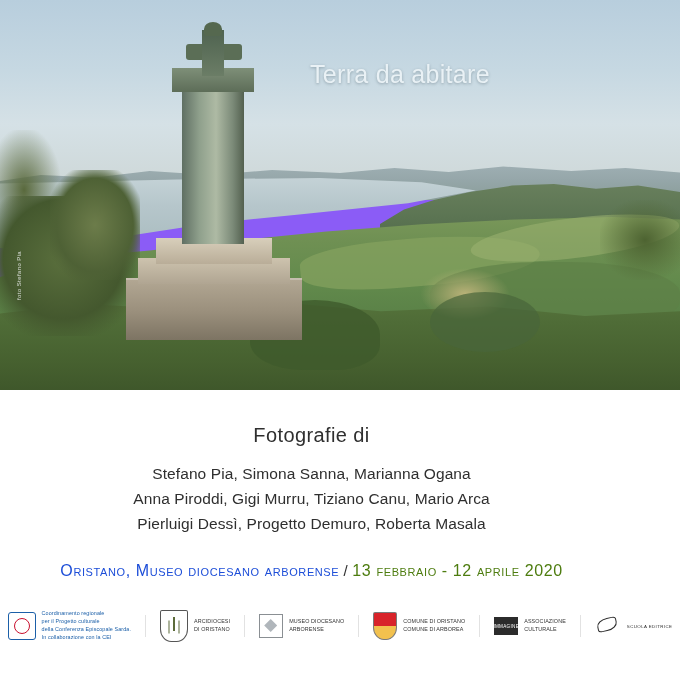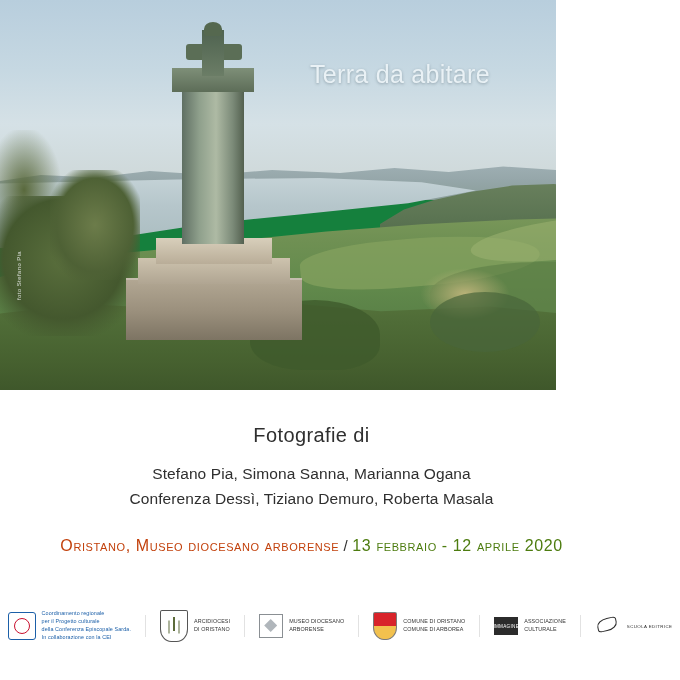--- a/index.html
+++ b/index.html
@@ -11,24 +11,24 @@
     width: 680px;
     height: 680px;
     font-family: "Liberation Sans", sans-serif;
     overflow: hidden;
     position: relative;
   }
 
   
   .hero {
     position: relative;
-    width: 556px;
+    width: 680px;
     height: 390px;
     overflow: hidden;
-    background: #15803d;
+    background: #8b5cf6;
   }
   
   .sky {
     position: absolute;
     left: 0; top: 0;
     width: 680px; height: 200px;
     background: linear-gradient(to bottom, #b8cedd 0%, #c6d8e2 35%, #d5e1e6 62%, #cfd9da 88%, #c2ccc9 100%);
   }
   
   .far-hills {
@@ -237,21 +237,21 @@
     line-height: 1.62;
     margin-top: 14px;
     letter-spacing: .1px;
   }
   .venue {
     text-align: center;
     margin-top: 26px;
     font-size: 15px;
     letter-spacing: .2px;
   }
-  .venue .place { color: #c2410c; font-variant: small-caps; letter-spacing: .6px; font-size: 16px; }
+  .venue .place { color: #1d4ed8; font-variant: small-caps; letter-spacing: .6px; font-size: 16px; }
   .venue .sep { color: #2f2f2f; }
   .venue .dates { color: #4d7c0f; font-variant: small-caps; letter-spacing: .6px; font-size: 16px; }
 
   
   .logos {
     position: absolute;
     left: 0;
     bottom: 38px;
     width: 680px;
     display: flex;
@@ -380,21 +380,22 @@
     <div>Terra da abitare</div>
   </div>
 </div>
 
 <div class="panel">
 
   <div class="fotografie">Fotografie di</div>
 
   <div class="names">
     <div>Stefano Pia, Simona Sanna, Marianna Ogana</div>
-    <div>Conferenza Dessì, Tiziano Demuro, Roberta Masala</div>
+    <div>Anna Piroddi, Gigi Murru, Tiziano Canu, Mario Arca</div>
+    <div>Pierluigi Dessì, Progetto Demuro, Roberta Masala</div>
   </div>
 
   <div class="venue">
     <span class="place">Oristano, Museo diocesano arborense</span>
     <span class="sep">/</span>
     <span class="dates">13 febbraio - 12 aprile 2020</span>
   </div>
 
   <div class="logos">
 

